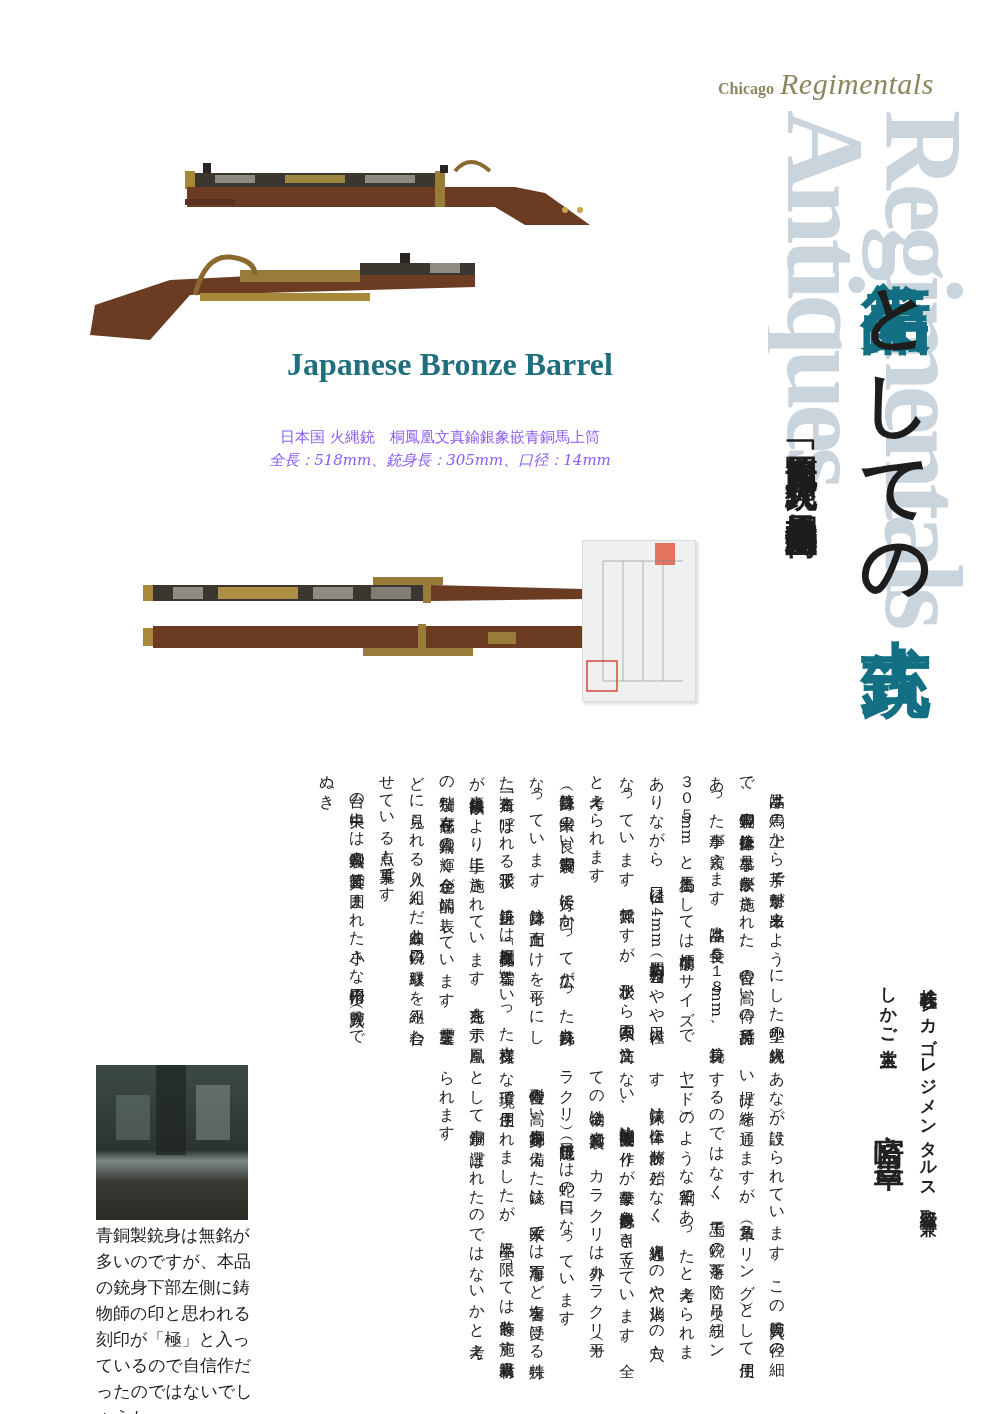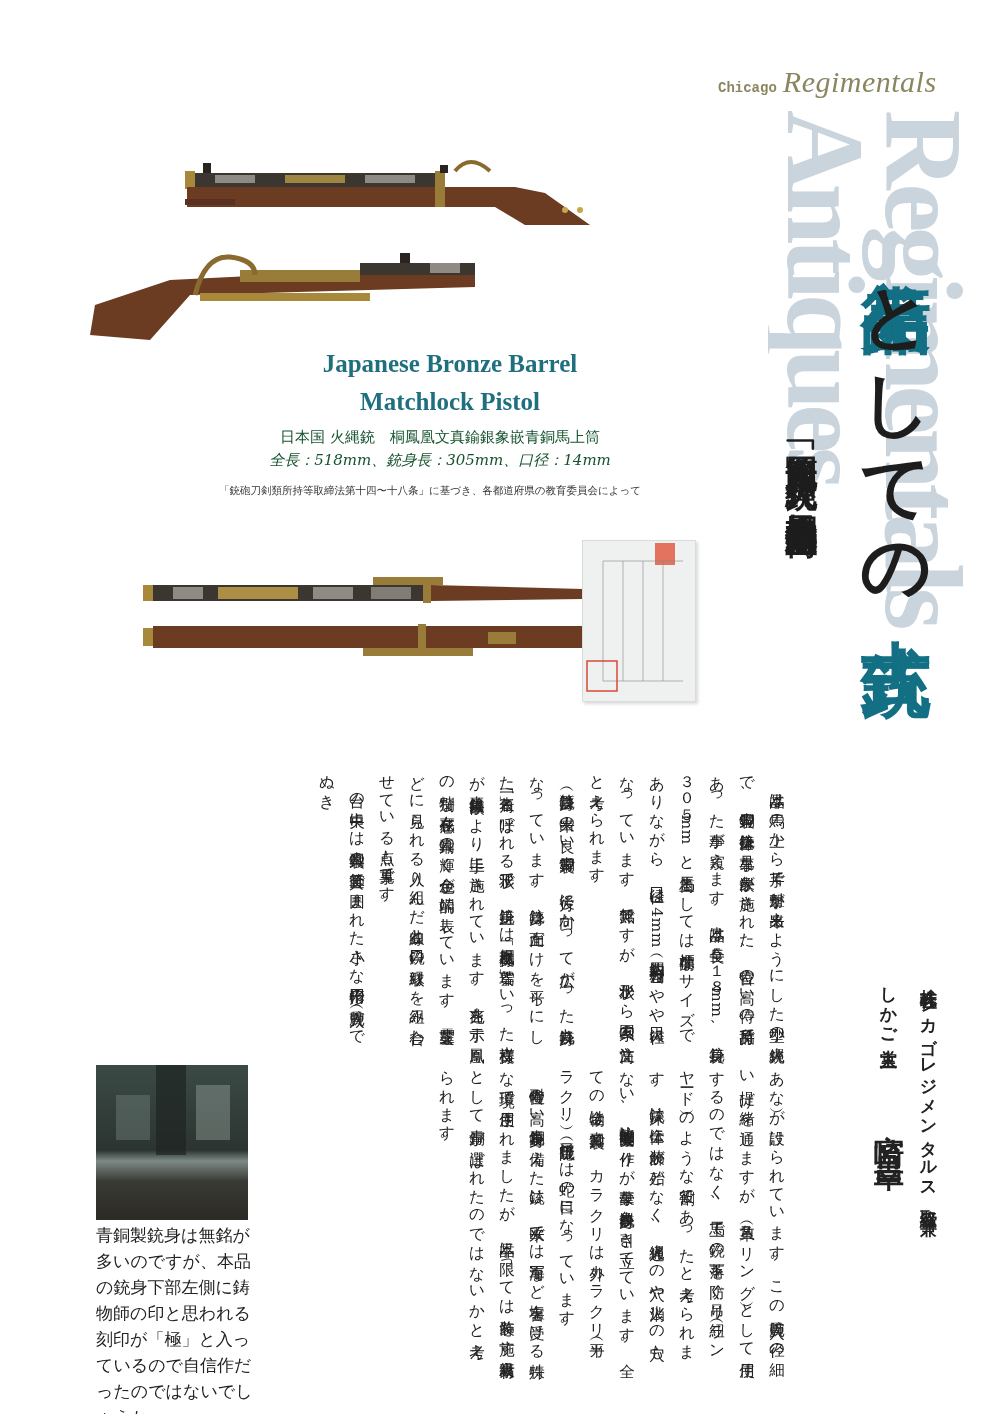--- a/index.html
+++ b/index.html
@@ -1,21 +1,21 @@
 <!DOCTYPE html>
 <html><head>
 <meta charset="utf-8">
 <style>
   html, body { margin: 0; padding: 0; background: #ffffff; }
   body { width: 1000px; height: 1414px; position: relative; overflow: hidden;
          font-family: "DejaVu Serif", "Liberation Serif", serif; color: #222; }
 
   
   .brand { position: absolute; left: 718px; top: 44px; display: flex; align-items: baseline; gap: 6px; color: #8a8660; }
-  .brand .small { font-family: Liberation Mono, monospace; font-size: 14px; font-weight: bold; margin-top: 36px; }
+  .brand .small { font-family: Liberation Serif, serif; font-size: 16px; font-weight: bold; margin-top: 36px; }
   .brand .script { font-family: "Liberation Serif", serif; font-style: italic; font-size: 30px; letter-spacing: 0.5px; }
 
   
   .watermark { position: absolute; top: 110px; left: 768px; width: 232px; height: 880px; overflow: hidden; }
   .watermark .wm-col { position: absolute; top: 0; writing-mode: vertical-rl; font-family: "Liberation Serif", serif;
          font-weight: bold; color: #c9d4dc; font-size: 110px; line-height: 1; letter-spacing: -6px; }
   .watermark .wm-col.c1 { left: 2px; }
   .watermark .wm-col.c2 { left: 100px; }
 
   
@@ -40,22 +40,22 @@
   .photo { position: absolute; }
   .gun-top { left: 185px; top: 155px; width: 410px; height: 70px; }
   .gun-bottom { left: 90px; top: 235px; width: 385px; height: 105px; }
   .gun-plan1 { left: 143px; top: 575px; width: 440px; height: 35px; }
   .gun-plan2 { left: 143px; top: 622px; width: 510px; height: 38px; }
   .cert { left: 582px; top: 540px; width: 112px; height: 160px; background: #eef1f0; border: 1px solid #d8dcda; box-shadow: 2px 2px 3px rgba(0,0,0,0.15); }
   .detail-photo { left: 96px; top: 1065px; width: 152px; height: 155px; background: linear-gradient(180deg,#3b4a45 0%,#2c3431 55%,#7d8a86 62%,#3a3a34 75%,#2b2a24 100%); }
 
   
   .en-title { position: absolute; left: 240px; top: 345px; width: 420px; text-align: center;
-         font-family: "Liberation Serif", serif; font-weight: bold; font-size: 25px; line-height: 38px; color: #1f6f7f; }
-  .jp-sub1, .jp-sub2 { position: absolute; left: 220px; width: 440px; text-align: center; color: #14532d;
+         font-family: "Liberation Serif", serif; font-weight: bold; font-size: 32px; line-height: 38px; color: #1f6f7f; }
+  .jp-sub1, .jp-sub2 { position: absolute; left: 220px; width: 440px; text-align: center; color: #8b5cf6;
          font-family: "DejaVu Serif", serif; font-size: 15px; }
   .jp-sub1 { top: 428px; }
   .jp-sub2 { top: 451px; font-style: italic; }
   .legal { position: absolute; left: 170px; top: 482px; width: 520px; text-align: center;
          font-family: "DejaVu Serif", serif; font-size: 10.5px; line-height: 17px; color: #333; }
 
   
   .body-text { position: absolute; writing-mode: vertical-rl; font-family: "DejaVu Serif", serif;
          font-size: 15.5px; line-height: 30px; color: #222; letter-spacing: 0.5px; text-align: justify; }
   .body-upper { left: 92px; top: 765px; width: 700px; height: 272px; }
@@ -149,26 +149,24 @@
 </div>
 
 <div class="sub-col">「第四十九回」日本国 火縄銃　桐鳳凰文真鍮銀象嵌青銅馬上筒</div>
 
 <div class="author1">株式会社 シカゴレジメンタルス 取締役 兼</div>
 <div class="author2">しかご堂主人</div>
 <div class="author-name">宮崎 昌幸</div>
 
 <div class="en-title">
   <div>Japanese Bronze Barrel</div>
-  <div>Matchlock Pistol</div>
 </div>
 <div class="jp-sub1">日本国 火縄銃　桐鳳凰文真鍮銀象嵌青銅馬上筒</div>
 <div class="jp-sub2">全長：518mm、銃身長：305mm、口径：14mm</div>
 <div class="legal">
-  <div>「銃砲刀剣類所持等取締法第十四〜十八条」に基づき、各都道府県の教育委員会によって</div>
 </div>
 
 <div class="body-text body-upper">
   <p>本品は馬の上から片手で射撃が出来るようにした小型の火縄銃で、青銅製の銃身全体に見事な象嵌が施された、官位の高い侍の所持品であった事が窺えます。本品は全長５１８mm、銃身長３０５mmと馬上筒としては標準的なサイズでありながら、口径は14mm（約四匁二分相当）とやや大口径になっています。無銘ですが、形状から国友系の注文筒と考えられます。</p>
   <p>筒（銃身）は出来の良い青銅製で、後方に向かって広がった丸銃身になっています。銃身は上面だけを平らにした「表一角」と呼ばれる形状で、銃身上には「桐鳳凰文様と瑞雲」といった吉祥文様が真鍮銀象嵌により上手に施されています。吉兆を示す鳳凰の特別な存在感を真鍮の輝く金色が端的に表しています。霊芝雲などに見られる入り組んだ曲線と銃口の縁取りを組み合わせている点も見事です。</p>
   <p>台の中央には真鍮製の飾金具で囲まれた小さな楕円形の腕貫穴（うでぬき</p>
 </div>
 <div class="body-text body-lower">
   <p style="text-indent:0">あな）が設けられています。この腕貫穴に径の細い提げ緒を通しますが、負革（スリング）として使用するのではなく、馬上で銃の落下を防ぐ吊り紐（ランヤード）のような役割であったと考えられます。銃床は全体に装飾が殆どなく、火縄通しの穴や火消しの穴もない、比較的質実剛健な作りが豪華な象嵌銃身を引き立てています。全ての金物は真鍮製で、カラクリは外カラクリ（平カラクリ）、蟹目（疣）隠しは蛇の目になっています。</p>
   <p>耐食性の高い青銅銃身を備えた銃は、欧米では海軍など塩害を受ける特殊な環境で使用されましたが、本品に限っては装飾を施す高級素材として青銅が選ばれたのではないかと考えられます。</p>

